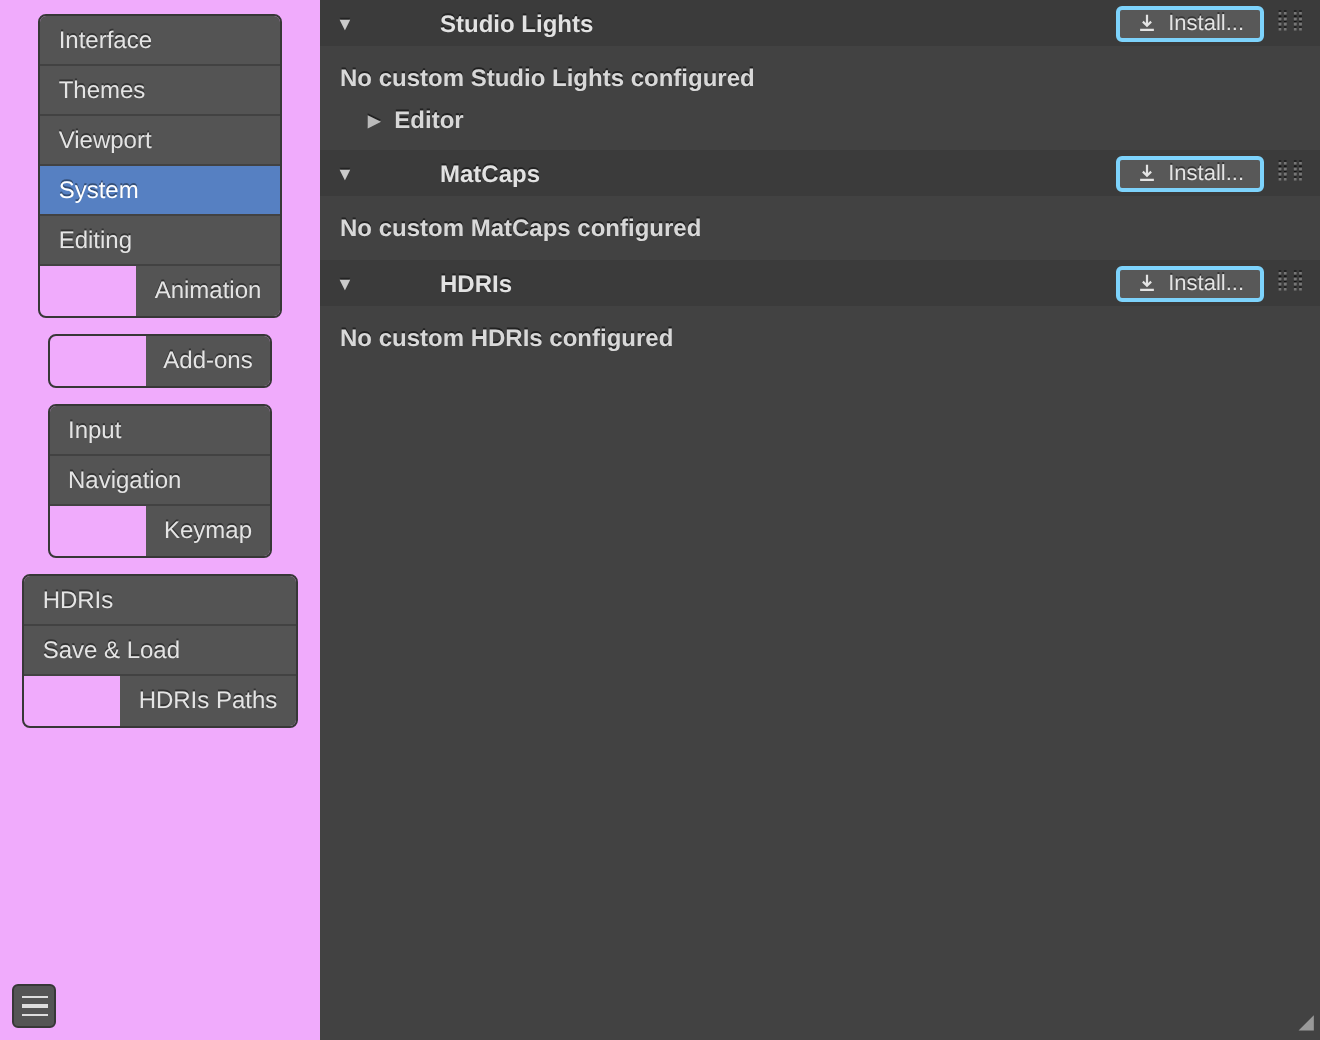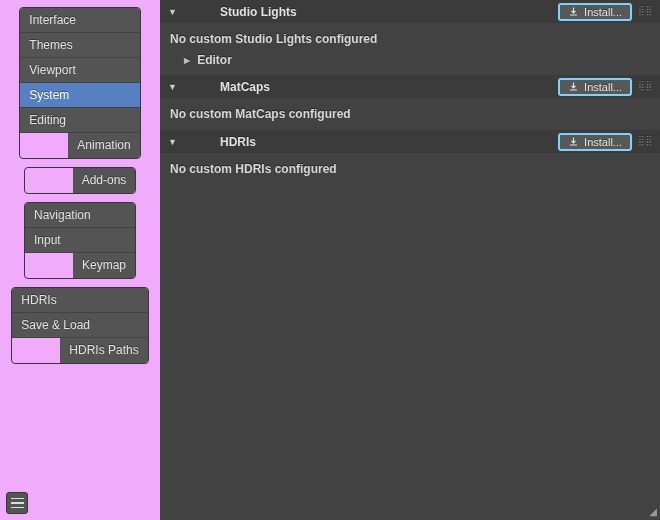--- a/index.html
+++ b/index.html
@@ -39,22 +39,22 @@
       <div class="item active">System</div>
       <div class="item">Editing</div>
       <div class="item">Animation</div>
     </div>
 
     <div class="group">
       <div class="item">Add-ons</div>
     </div>
 
     <div class="group">
+      <div class="item">Input</div>
       <div class="item">Navigation</div>
-      <div class="item">Input</div>
       <div class="item">Keymap</div>
     </div>
 
     <div class="group">
       <div class="item">HDRIs</div>
       <div class="item">Save &amp; Load</div>
       <div class="item">HDRIs Paths</div>
     </div>
   </div>
 

